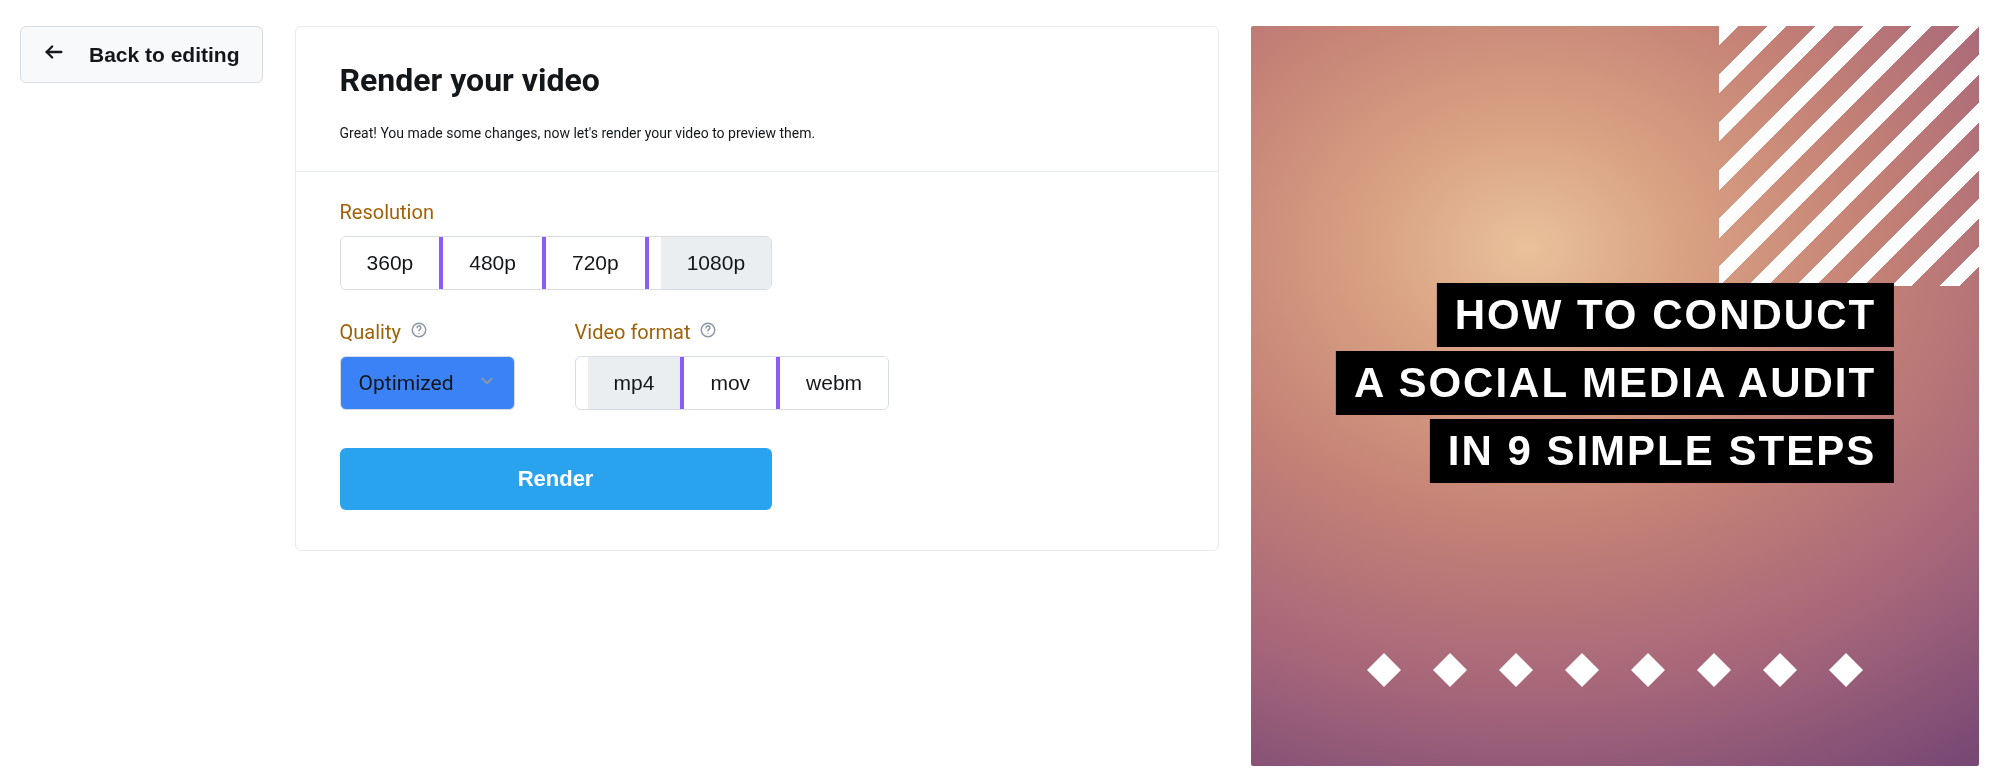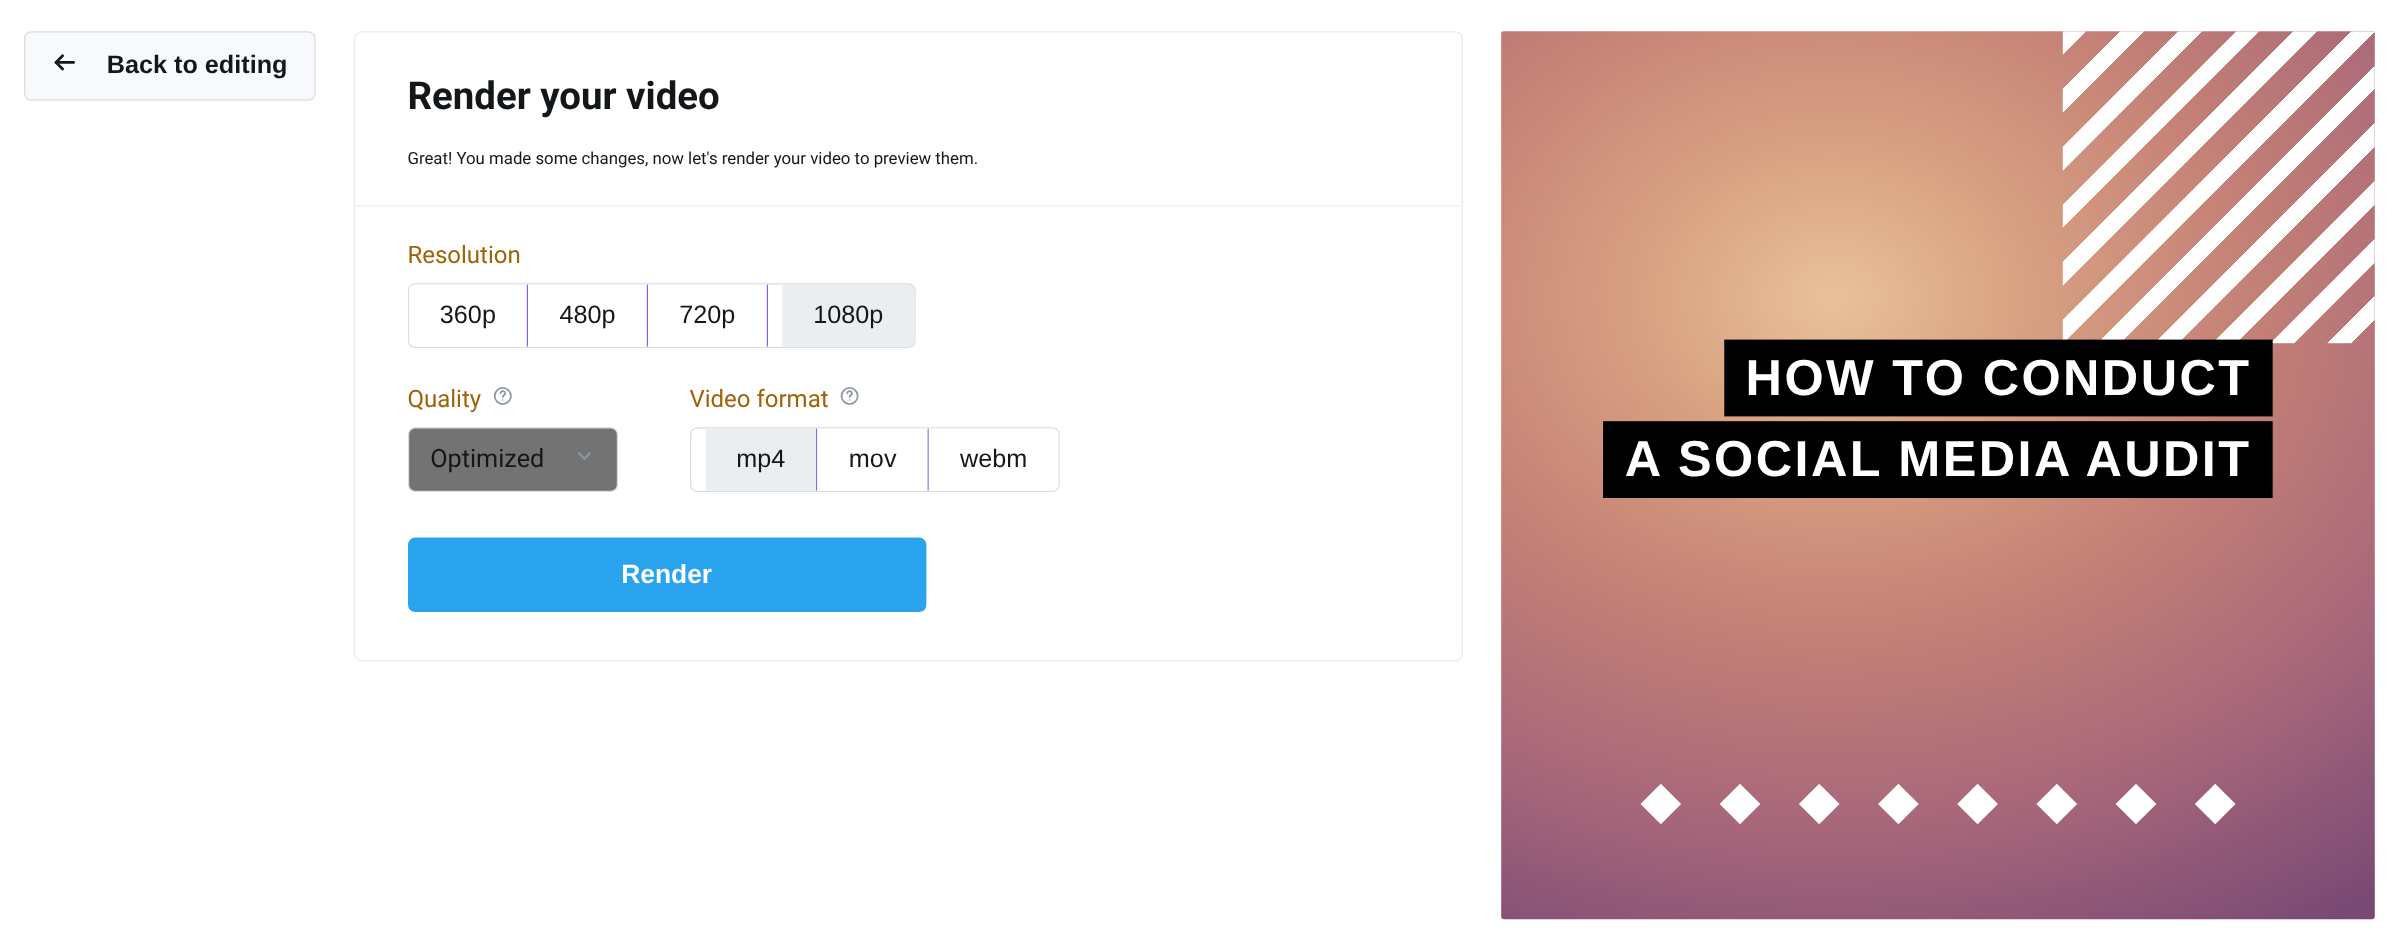--- a/index.html
+++ b/index.html
@@ -69,21 +69,21 @@
     border: 1px solid #d7dde3;
     border-radius: 6px;
     overflow: hidden;
   }
   .seg-btn {
     padding: 14px 26px;
     font-size: 21px;
     color: #14171a;
     background: #fff;
     border: none;
-    border-right: 1px solid #8b5cf6;
+    border-right: 4px solid #8b5cf6;
     cursor: pointer;
   }
   .seg-btn:last-child { border-right: none; }
   .seg-btn.selected { background: #ebeef0; margin-left: 12px; }
   .row2 {
     display: flex;
     gap: 60px;
     margin-top: 30px;
     align-items: flex-start;
   }
@@ -93,21 +93,21 @@
     align-items: center;
     justify-content: space-between;
     gap: 14px;
     border: 1px solid #d7dde3;
     border-radius: 6px;
     padding: 14px 18px;
     font-size: 21px;
     color: #14171a;
     min-width: 175px;
     cursor: pointer;
-    background: #737373;
+    background: #3b82f6;
   }
   .render-btn {
     margin-top: 38px;
     width: 432px;
     padding: 18px 0;
     background: #2aa3ef;
     color: #fff;
     font-weight: 700;
     font-size: 22px;
     border: none;
@@ -237,20 +237,21 @@
 
     <button class="render-btn">Render</button>
   </div>
 </div>
 
 <div class="preview">
   <div class="stripes"></div>
   <div class="title-block">
     <div><span class="title-line">HOW TO CONDUCT</span></div>
     <div><span class="title-line">A SOCIAL MEDIA AUDIT</span></div>
+    <div><span class="title-line">IN 9 SIMPLE STEPS</span></div>
   </div>
   <div class="diamonds">
     <div class="diamond"></div>
     <div class="diamond"></div>
     <div class="diamond"></div>
     <div class="diamond"></div>
     <div class="diamond"></div>
     <div class="diamond"></div>
     <div class="diamond"></div>
     <div class="diamond"></div>

